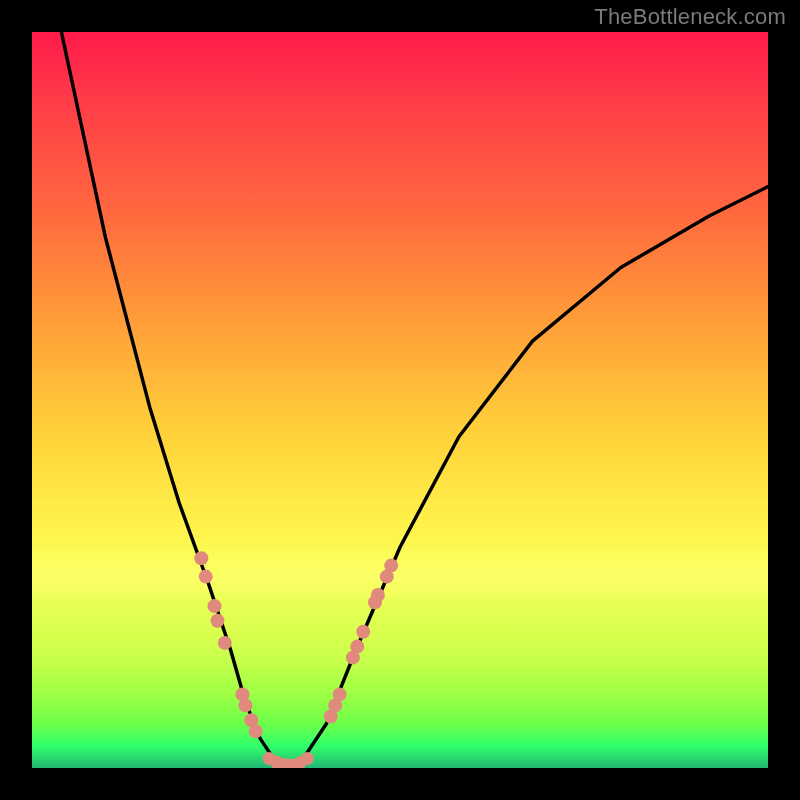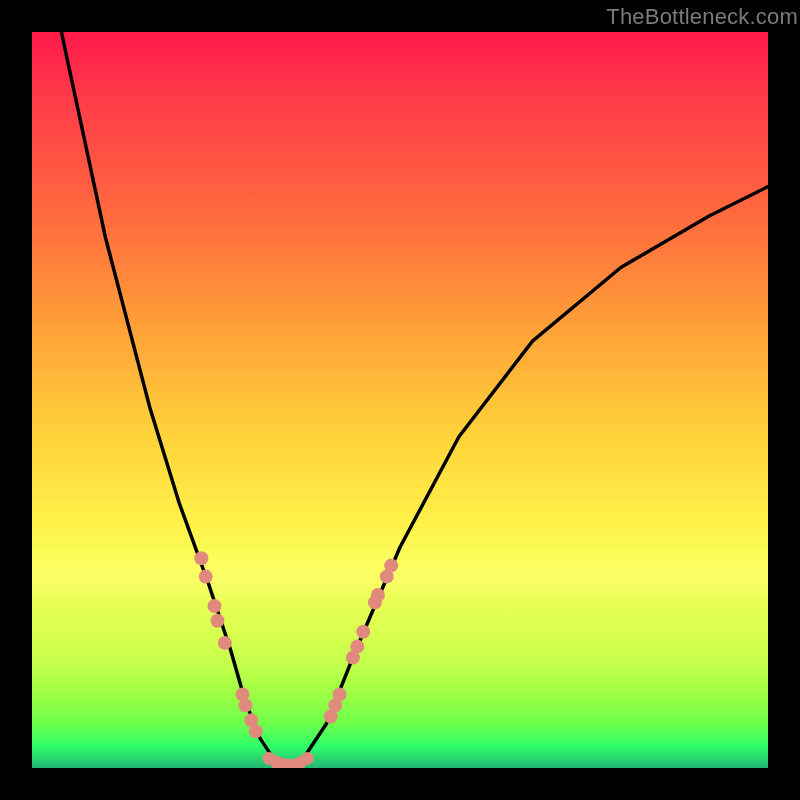--- a/index.html
+++ b/index.html
@@ -48,21 +48,21 @@
     background: linear-gradient(to bottom,
       rgba(255,255,90,0) 0%,
       rgba(255,255,100,0.55) 40%,
       rgba(255,255,110,0.65) 60%,
       rgba(255,255,90,0) 100%);
     pointer-events: none;
   }
   .watermark {
     position: absolute;
     top: 4px;
-    right: 2px;
+    right: 14px;
     color: #7a7a7a;
     font-size: 22px;
     font-weight: 500;
     letter-spacing: 0.2px;
     user-select: none;
   }
   svg.curve {
     position: absolute;
     left: 0;
     top: 0;

